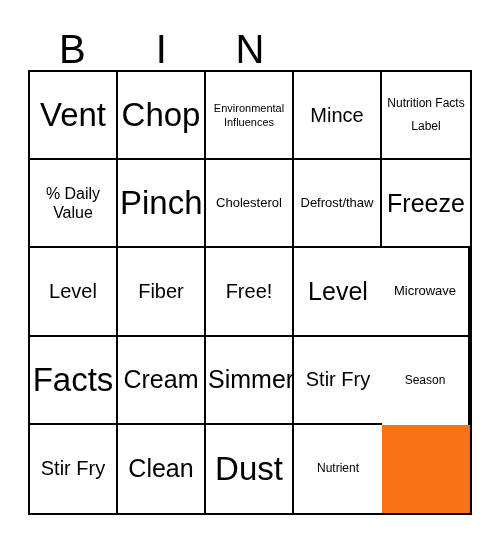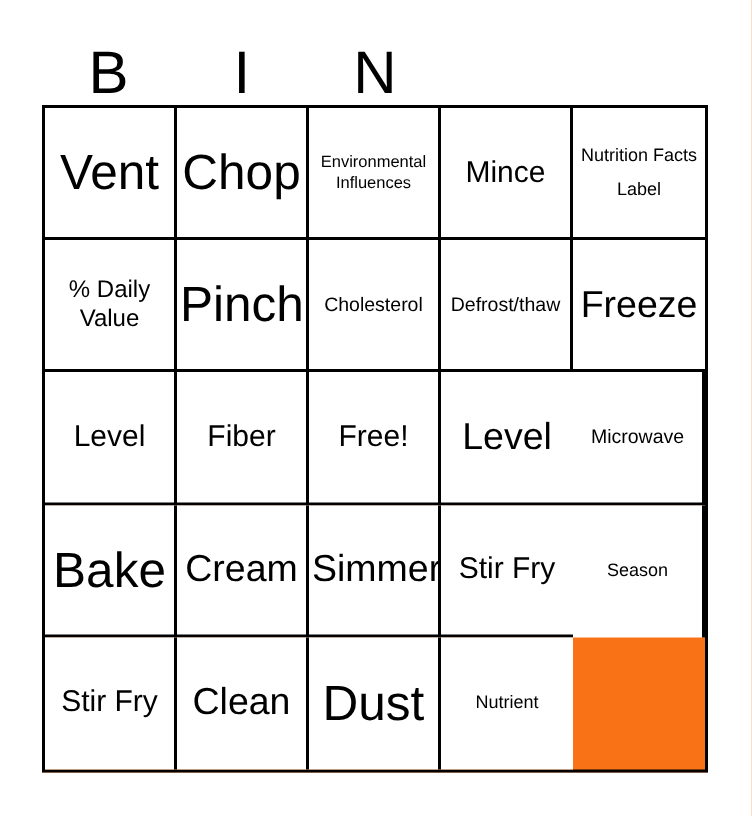--- a/index.html
+++ b/index.html
@@ -154,21 +154,21 @@
       <div class="cell">
         <span class="cell-text t-lg">Free!</span>
       </div>
       <div class="cell last-col">
         <span class="cell-text t-md">Level</span>
       </div>
       <div class="cell">
         <span class="cell-text t-xxs">Microwave</span>
       </div>
       <div class="cell">
-        <span class="cell-text t-xl">Bake</span>
+        <span class="cell-text t-xl">Facts</span>
       </div>
       <div class="cell">
         <span class="cell-text t-md">Cream</span>
       </div>
       <div class="cell">
         <span class="cell-text t-md">Simmer</span>
       </div>
       <div class="cell last-col">
         <span class="cell-text t-lg">Stir Fry</span>
       </div>

